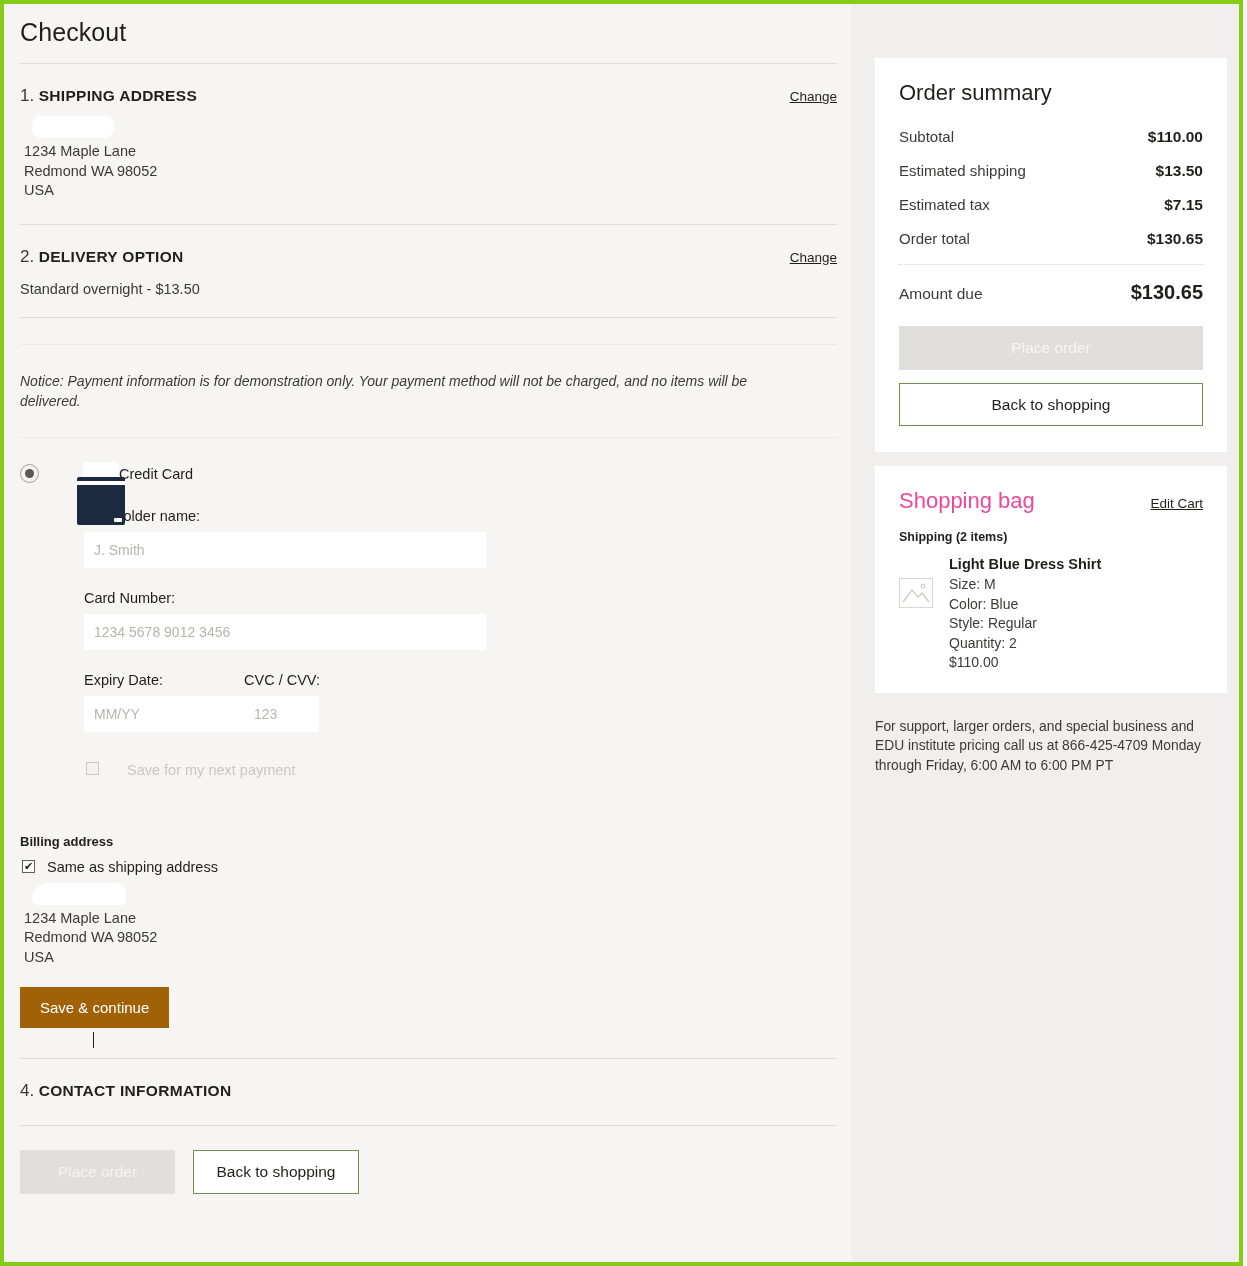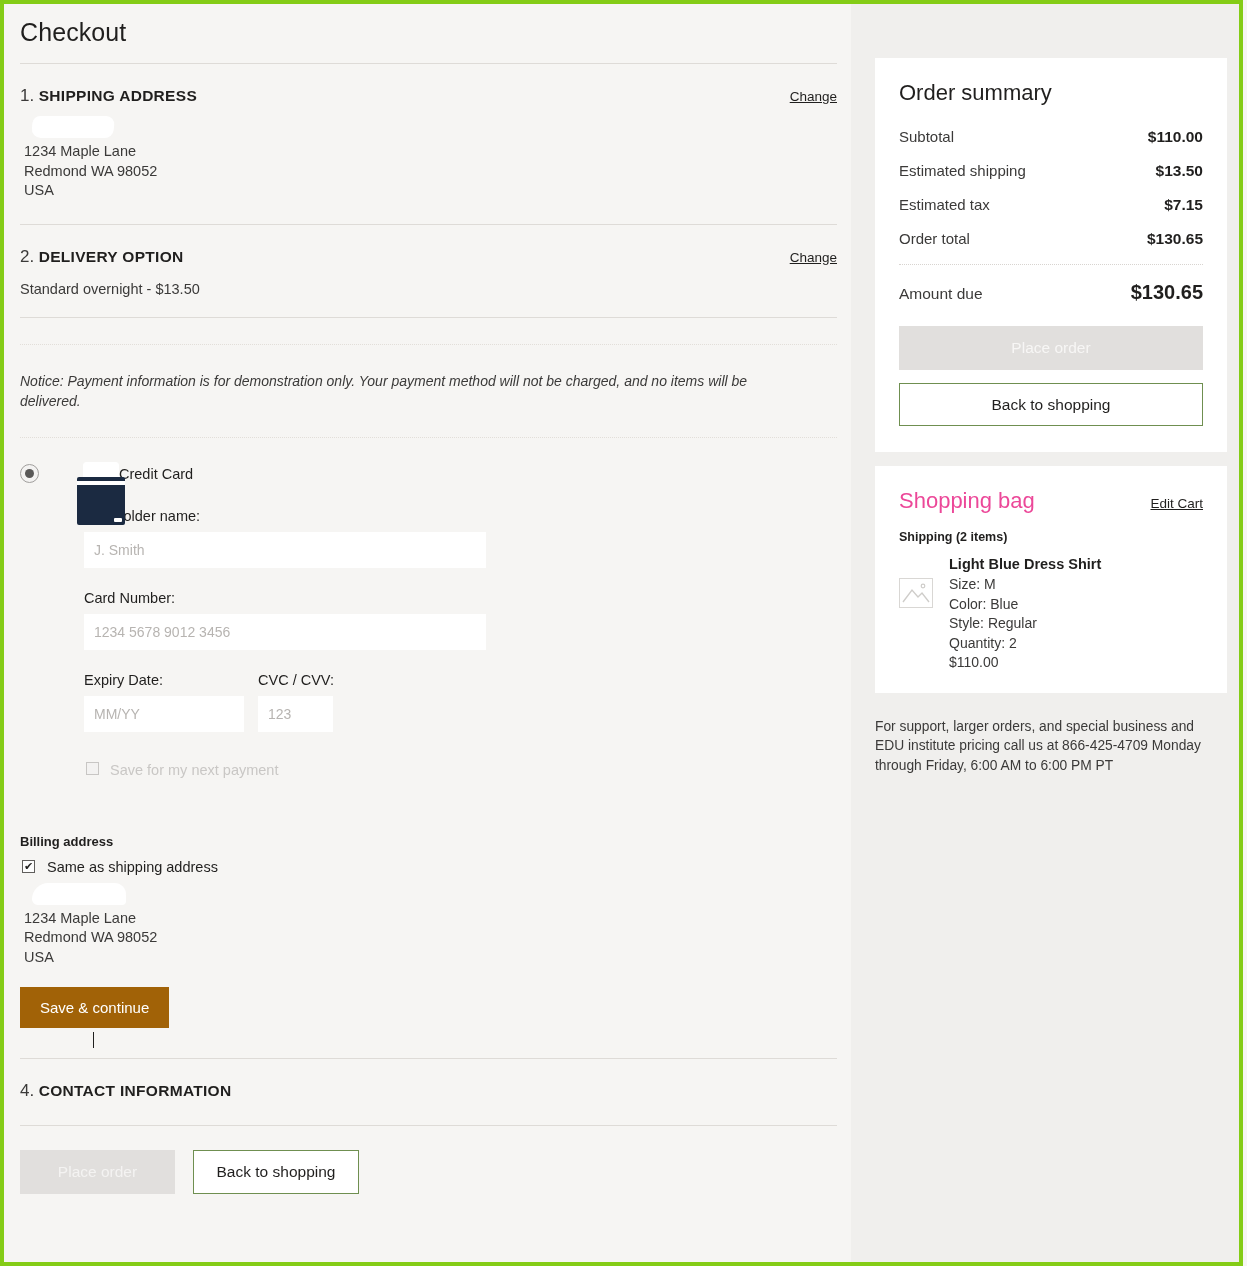--- a/index.html
+++ b/index.html
@@ -114,27 +114,27 @@
     color:#201f1e;
     padding:0 10px;
     outline:none;
   }
   .field::placeholder { color:#b7b4b1; }
   .caret-bar {
     position:absolute; left:73px; top:594px; width:1px; height:16px; background:#201f1e;
   }
   .row2 { display:flex; }
   .col-exp { }
-  .col-cvc { margin-left:14px; }
+  .col-cvc { }
   .field.small { width:160px; margin-left:64px; }
   .field.tiny { width:75px; margin-left:0; }
   .label-cvc { margin-left:0; }
 
   .save-next {
-    display:flex; gap:11px;
+    display:flex; gap:28px;
     margin:30px 0 0 66px;
   }
   .cb {
     width:13px; height:13px; border:1px solid #c8c6c4; background:#f3f2f1;
     display:flex; align-items:center; justify-content:center; flex:0 0 13px;
   }
   .cb.checked { border-color:#605e5c; background:#fdfdfd; }
   .cb.checked:after {
     content:"✔"; font-size:11px; line-height:11px; color:#201f1e;
   }

